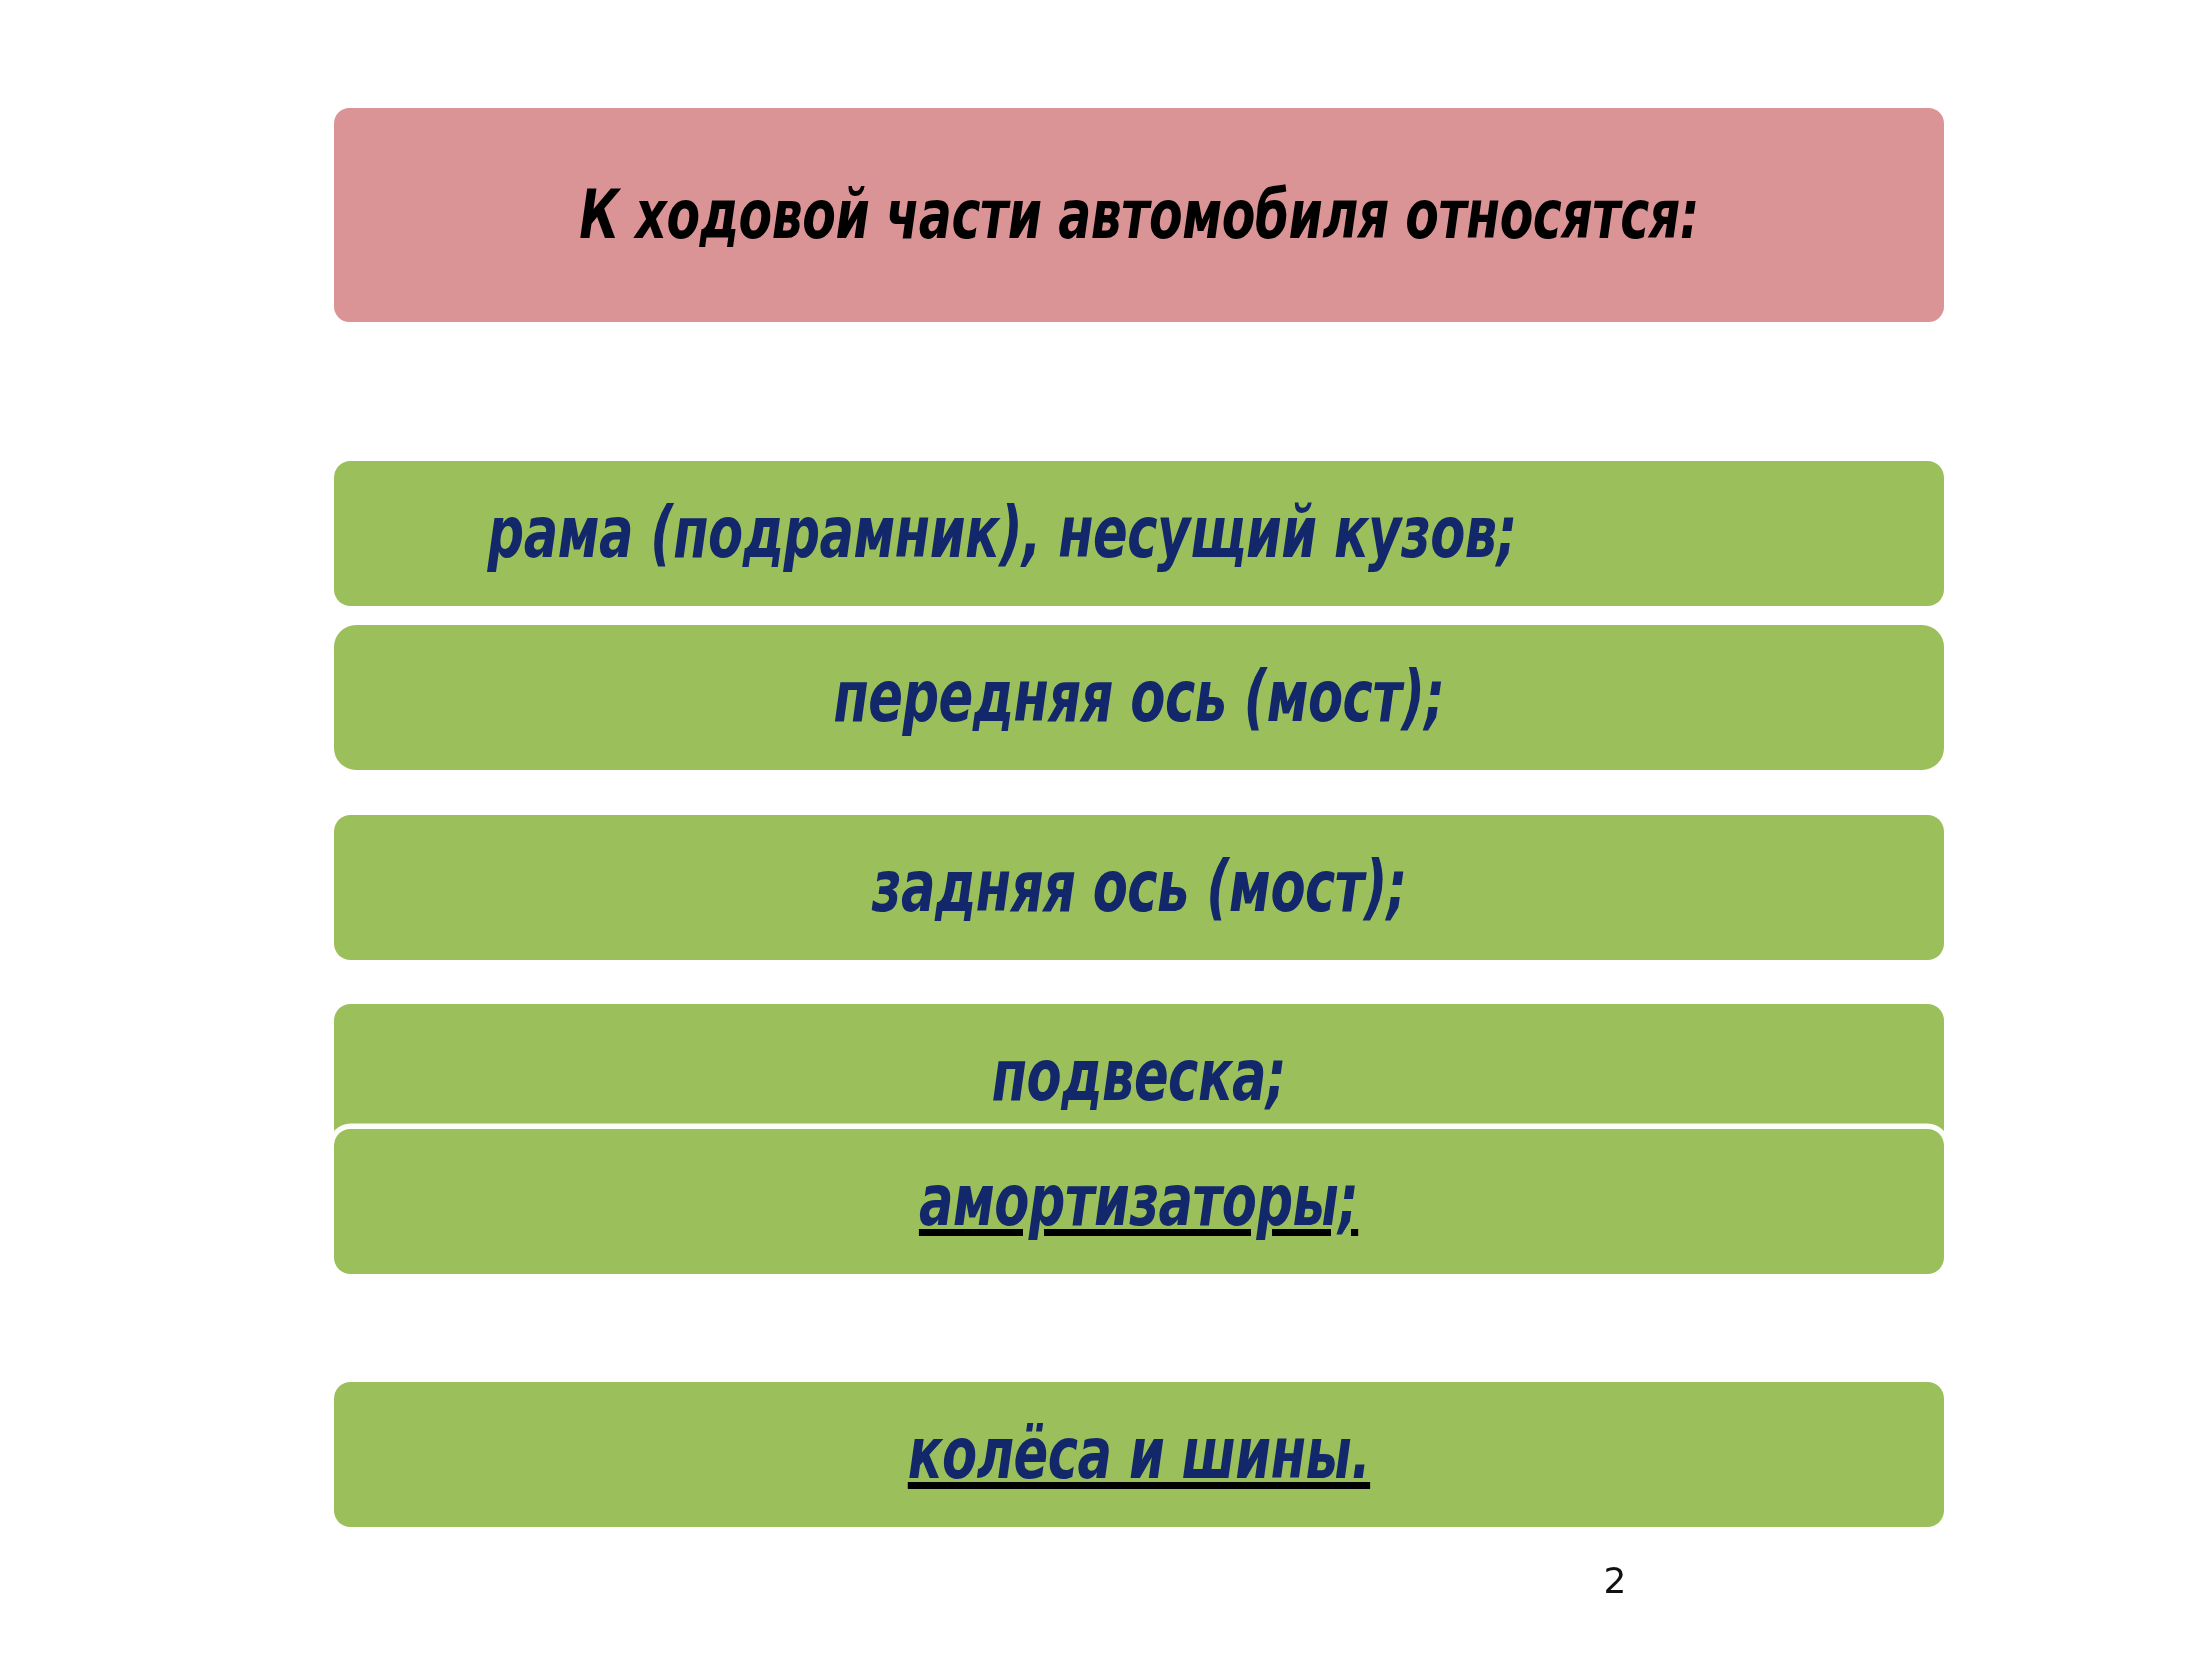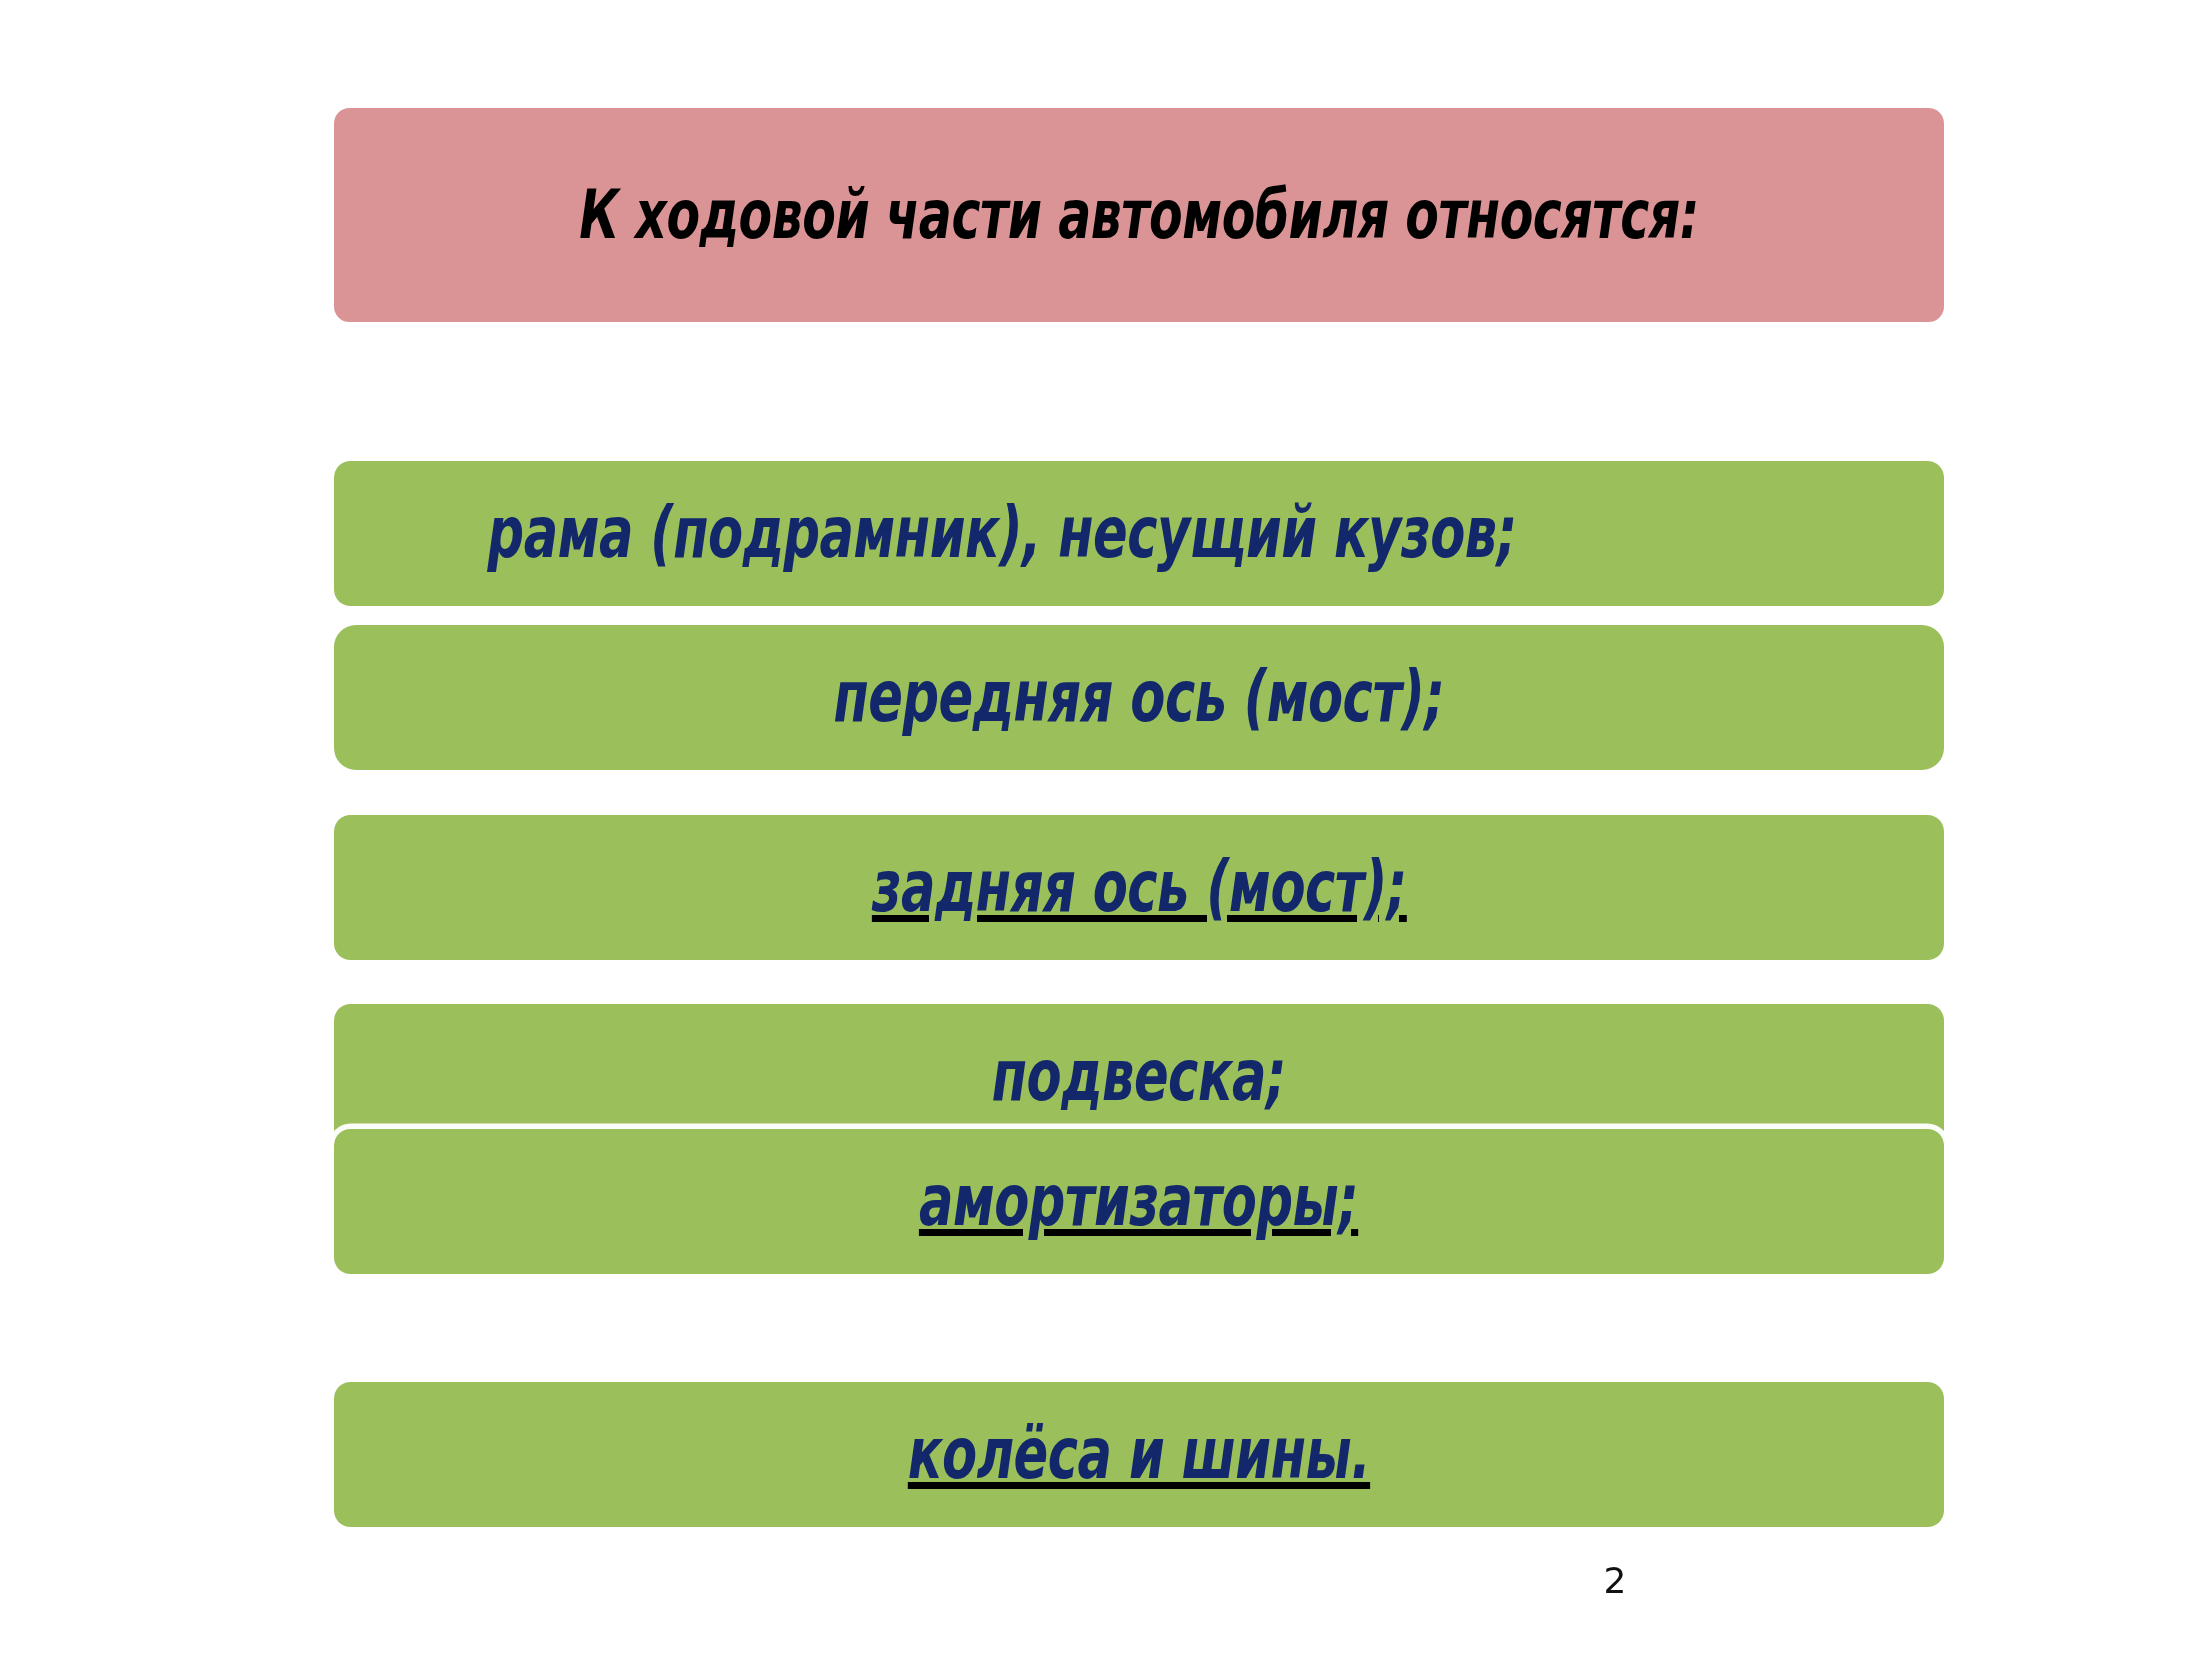--- a/index.html
+++ b/index.html
@@ -73,21 +73,21 @@
     line-height: 1.05;
     color: #12286b;
     letter-spacing: -0.6px;
     white-space: nowrap;
     transform: scaleX(0.80);
     transform-origin: center center;
   }
 
   .item-0 { top: 436px; margin-top: 25px; }
   .item-1 { top: 625px; border-radius: 22px; }
-  .item-2 { top: 815px; text-decoration: underline; }
+  .item-2 { top: 815px; }
   .item-3 { top: 1004px; }
   .item-4 { top: 1129px; text-decoration: underline; }
   .item-5 { top: 1382px; text-decoration: underline; }
 
   
   .item-0 .item-text { margin-right: auto; margin-left: 0; }
 
   
   .page-number {
     position: absolute;

